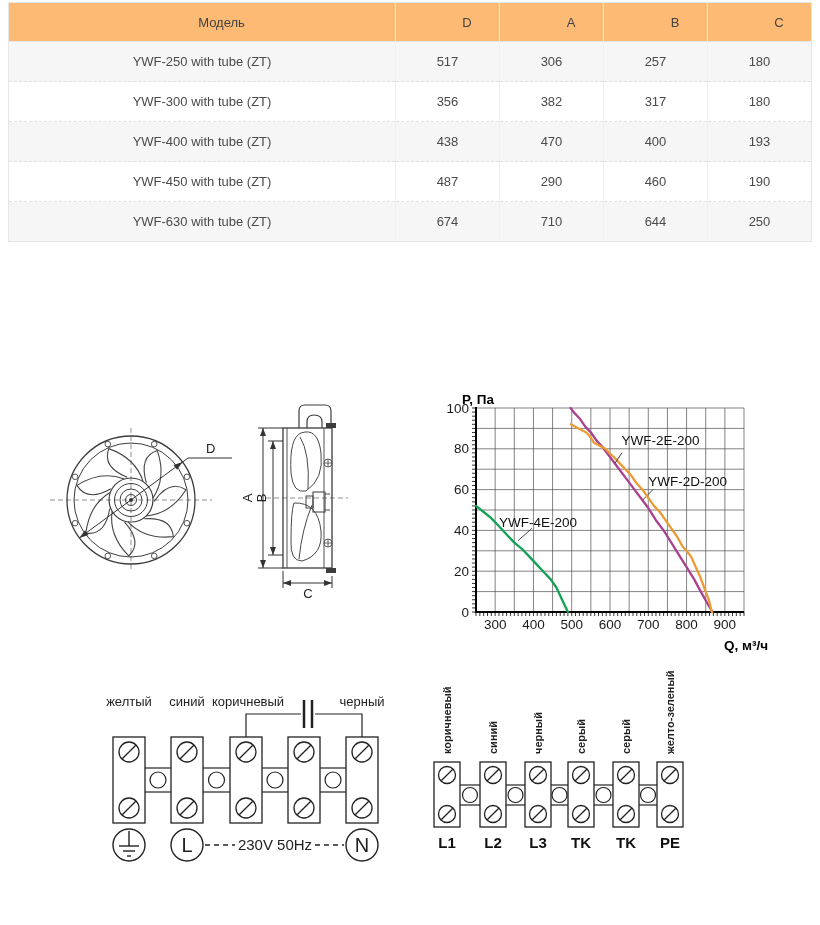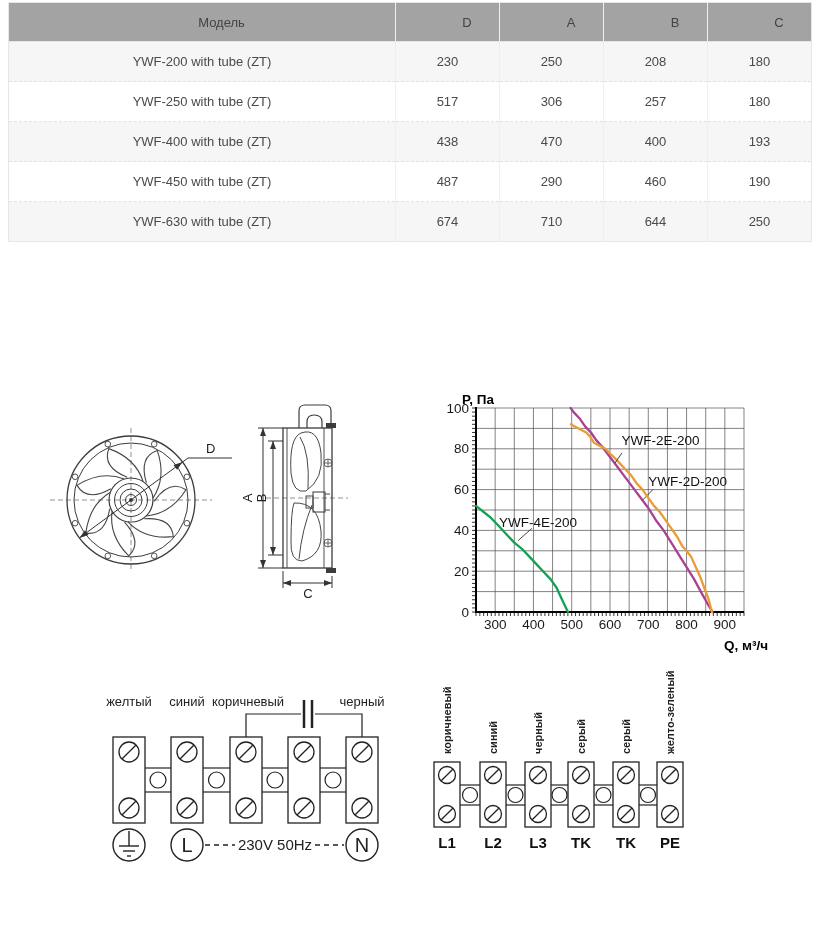--- a/index.html
+++ b/index.html
@@ -4,21 +4,21 @@
 <style>
   html,body{margin:0;padding:0;background:#fff;}
   #canvas{position:relative;width:820px;height:925px;background:#fff;
           font-family:"Liberation Sans",sans-serif;color:#4a4a4a;overflow:hidden;}
 
   
   #spec-table{position:absolute;left:8px;top:2px;width:804px;border-collapse:collapse;
               table-layout:fixed;font-size:13px;color:#4a4a4a;
               border:1px solid #e6e6e6;}
   #spec-table th{height:36px;font-weight:normal;color:#444;text-align:center;
-                 border-bottom:1px solid #e6e6e6;border-right:1px solid #efefef;background:#a3a3a3;padding-left:40px;}
+                 border-bottom:1px solid #e6e6e6;border-right:1px solid #efefef;background:#fdba74;padding-left:40px;}
   #spec-table td{height:37px;text-align:center;border-right:1px solid #efefef;}
   #spec-table th:last-child,#spec-table td:last-child{border-right:none;}
   #spec-table tbody tr{border-top:1px dashed #e2e2e2;}
   #spec-table tbody tr:nth-child(odd){background:#f6f6f6;}
   #spec-table tbody tr:nth-child(even){background:#fff;}
   .col-model{width:387px;}
   .col-dim{width:104px;}
 
   svg{position:absolute;overflow:visible;}
   .tick{font-size:13.5px;fill:#1a1a1a;}
@@ -48,31 +48,31 @@
       <tr>
         <th>Модель</th>
         <th>D</th>
         <th>A</th>
         <th>B</th>
         <th>C</th>
       </tr>
     </thead>
     <tbody>
         <tr>
-          <td>YWF-200 with tube (ZT)</td>
-          <td>230</td>
-          <td>250</td>
-          <td>208</td>
-          <td>180</td>
-        </tr>
-        <tr>
           <td>YWF-250 with tube (ZT)</td>
           <td>517</td>
           <td>306</td>
           <td>257</td>
+          <td>180</td>
+        </tr>
+        <tr>
+          <td>YWF-300 with tube (ZT)</td>
+          <td>356</td>
+          <td>382</td>
+          <td>317</td>
           <td>180</td>
         </tr>
         <tr>
           <td>YWF-400 with tube (ZT)</td>
           <td>438</td>
           <td>470</td>
           <td>400</td>
           <td>193</td>
         </tr>
         <tr>

